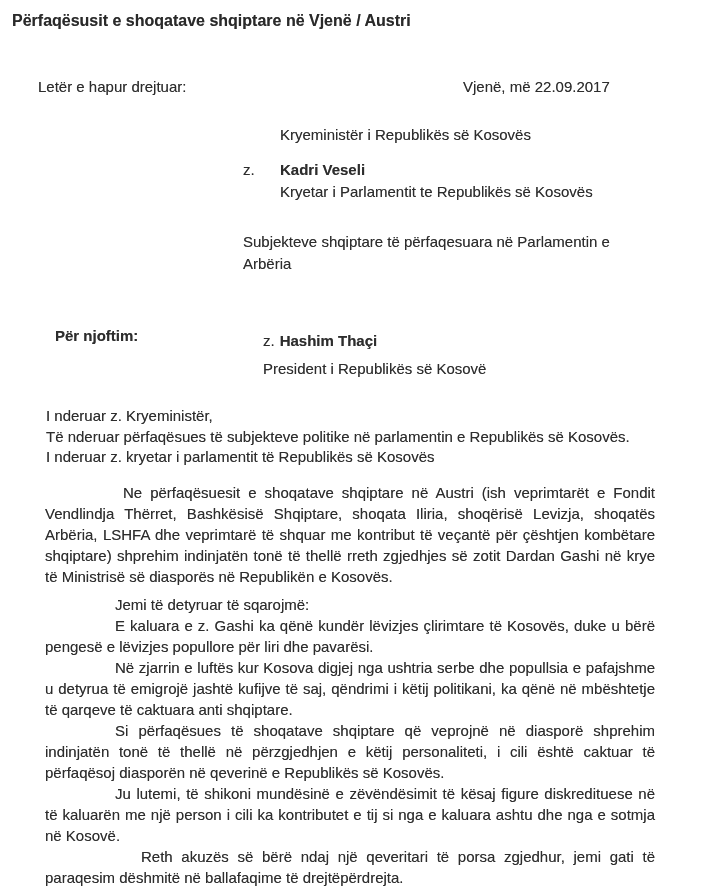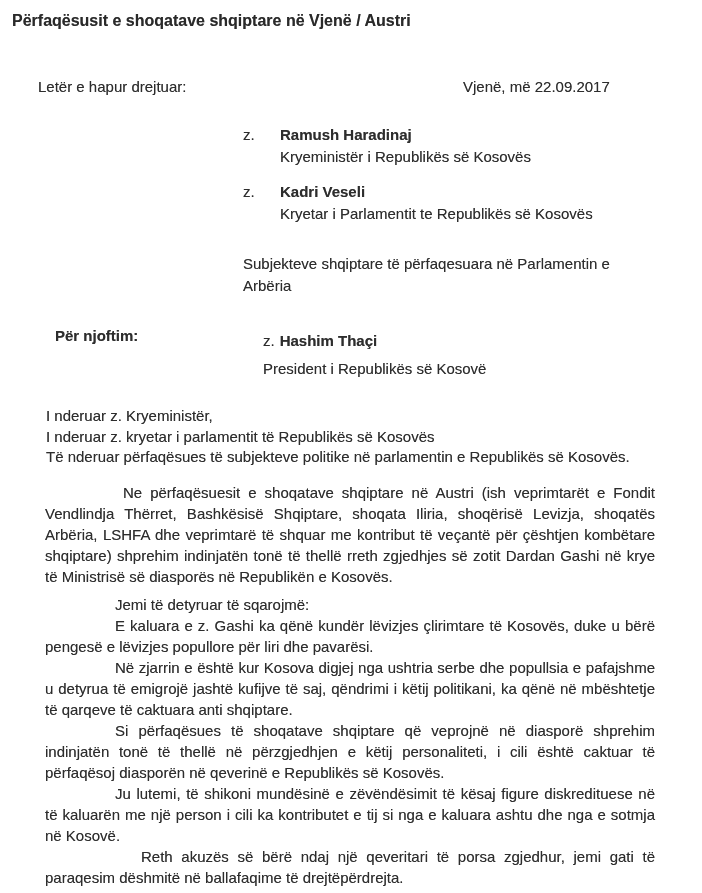--- a/index.html
+++ b/index.html
@@ -115,48 +115,47 @@
 
 <div class="page">
 
   <h1 class="title">Përfaqësusit e shoqatave shqiptare në Vjenë / Austri</h1>
 
   <div class="meta-label">Letër e hapur drejtuar:</div>
   <div class="dateline">Vjenë, më 22.09.2017</div>
 
   <div class="recipients">
     <div class="recipient">
-      <div><span class="r-prefix">z.</span><span class="r-name">Ramush Haradinaj</span></div>
       <div class="r-title">Kryeministër i Republikës së  Kosovës</div>
     </div>
     <div class="recipient">
       <div><span class="r-prefix">z.</span><span class="r-name">Kadri Veseli</span></div>
       <div class="r-title">Kryetar i Parlamentit te Republikës së Kosovës</div>
     </div>
     <div class="recipient collective">
       <div>Subjekteve shqiptare të përfaqesuara në Parlamentin e</div>
       <div>Arbëria</div>
     </div>
   </div>
 
   <div class="notify-label">Për njoftim:</div>
   <div class="notify-value">
     <div><span class="n-prefix">z.</span><span class="r-name">Hashim Thaçi</span></div>
     <div>President i Republikës së Kosovë</div>
   </div>
 
   <div class="salutations">
     <div>I nderuar z. Kryeministër,</div>
+    <div>Të nderuar përfaqësues të subjekteve politike në parlamentin e Republikës së Kosovës.</div>
     <div>I nderuar z. kryetar i parlamentit të Republikës së Kosovës</div>
-    <div>Të nderuar përfaqësues të subjekteve politike në parlamentin e Republikës së Kosovës.</div>
   </div>
 
   <div class="body">
     <p class="first">Ne përfaqësuesit e shoqatave shqiptare në Austri (ish veprimtarët e Fondit Vendlindja Thërret, Bashkësisë Shqiptare, shoqata Iliria, shoqërisë Levizja, shoqatës Arbëria, LSHFA dhe veprimtarë të shquar me kontribut të veçantë për çështjen kombëtare shqiptare) shprehim indinjatën tonë të thellë rreth zgjedhjes së zotit Dardan Gashi në krye të Ministrisë së diasporës në Republikën e Kosovës.</p>
     <p class="after-gap">Jemi të detyruar të sqarojmë:</p>
     <p>E kaluara e z. Gashi ka qënë kundër lëvizjes çlirimtare të Kosovës, duke u bërë pengesë e lëvizjes popullore për liri dhe pavarësi.</p>
-    <p>Në zjarrin e është kur Kosova digjej nga ushtria serbe dhe popullsia e pafajshme u detyrua të emigrojë jashtë kufijve të saj, qëndrimi i këtij politikani, ka qënë në mbështetje të qarqeve të caktuara anti shqiptare.</p>
+    <p>Në zjarrin e luftës kur Kosova digjej nga ushtria serbe dhe popullsia e pafajshme u detyrua të emigrojë jashtë kufijve të saj, qëndrimi i këtij politikani, ka qënë në mbështetje të qarqeve të caktuara anti shqiptare.</p>
     <p>Si përfaqësues të shoqatave shqiptare që veprojnë në diasporë shprehim indinjatën tonë të thellë në përzgjedhjen e këtij personaliteti, i cili është caktuar të përfaqësoj diasporën në qeverinë e Republikës  së Kosovës.</p>
     <p>Ju lutemi, të shikoni mundësinë e zëvëndësimit të kësaj figure diskredituese në të kaluarën me një person i cili ka kontributet e tij si nga e kaluara ashtu dhe nga  e sotmja në Kosovë.</p>
     <p class="deep-indent">Reth akuzës së bërë ndaj një qeveritari të porsa zgjedhur, jemi gati të paraqesim dëshmitë në ballafaqime të drejtëpërdrejta.</p>
   </div>
 
 </div>
 
 </body></html>

